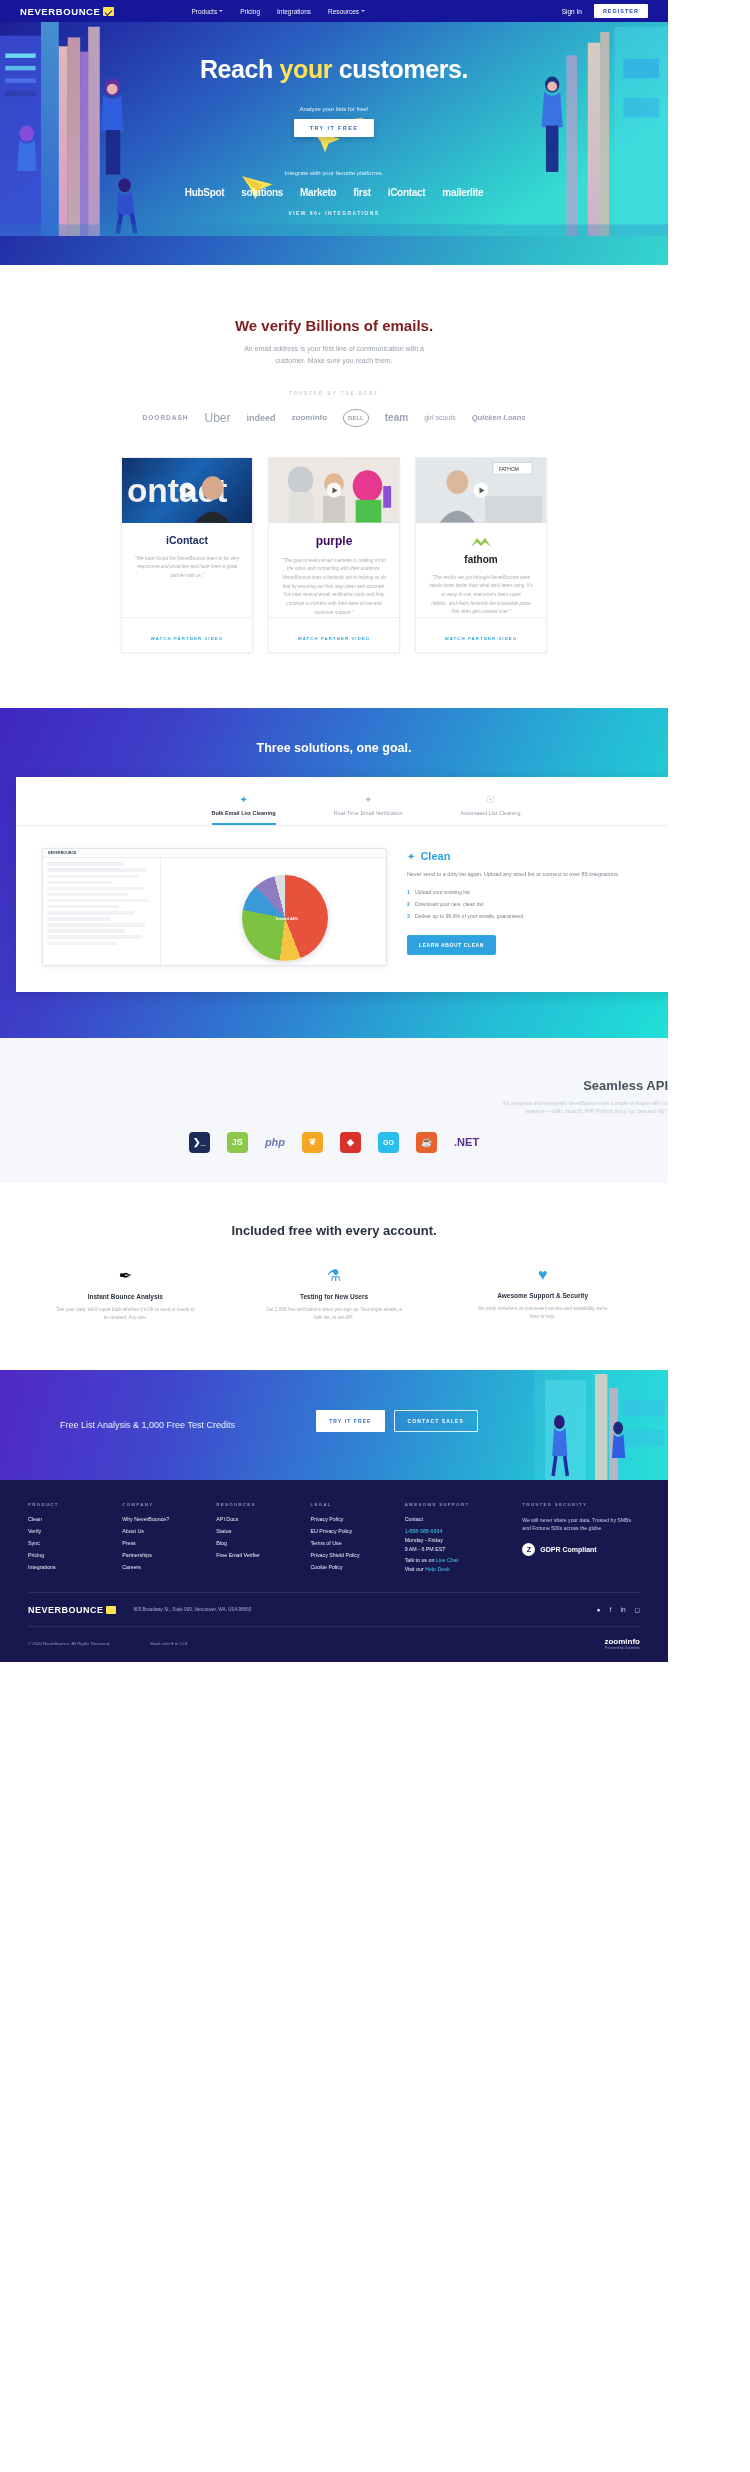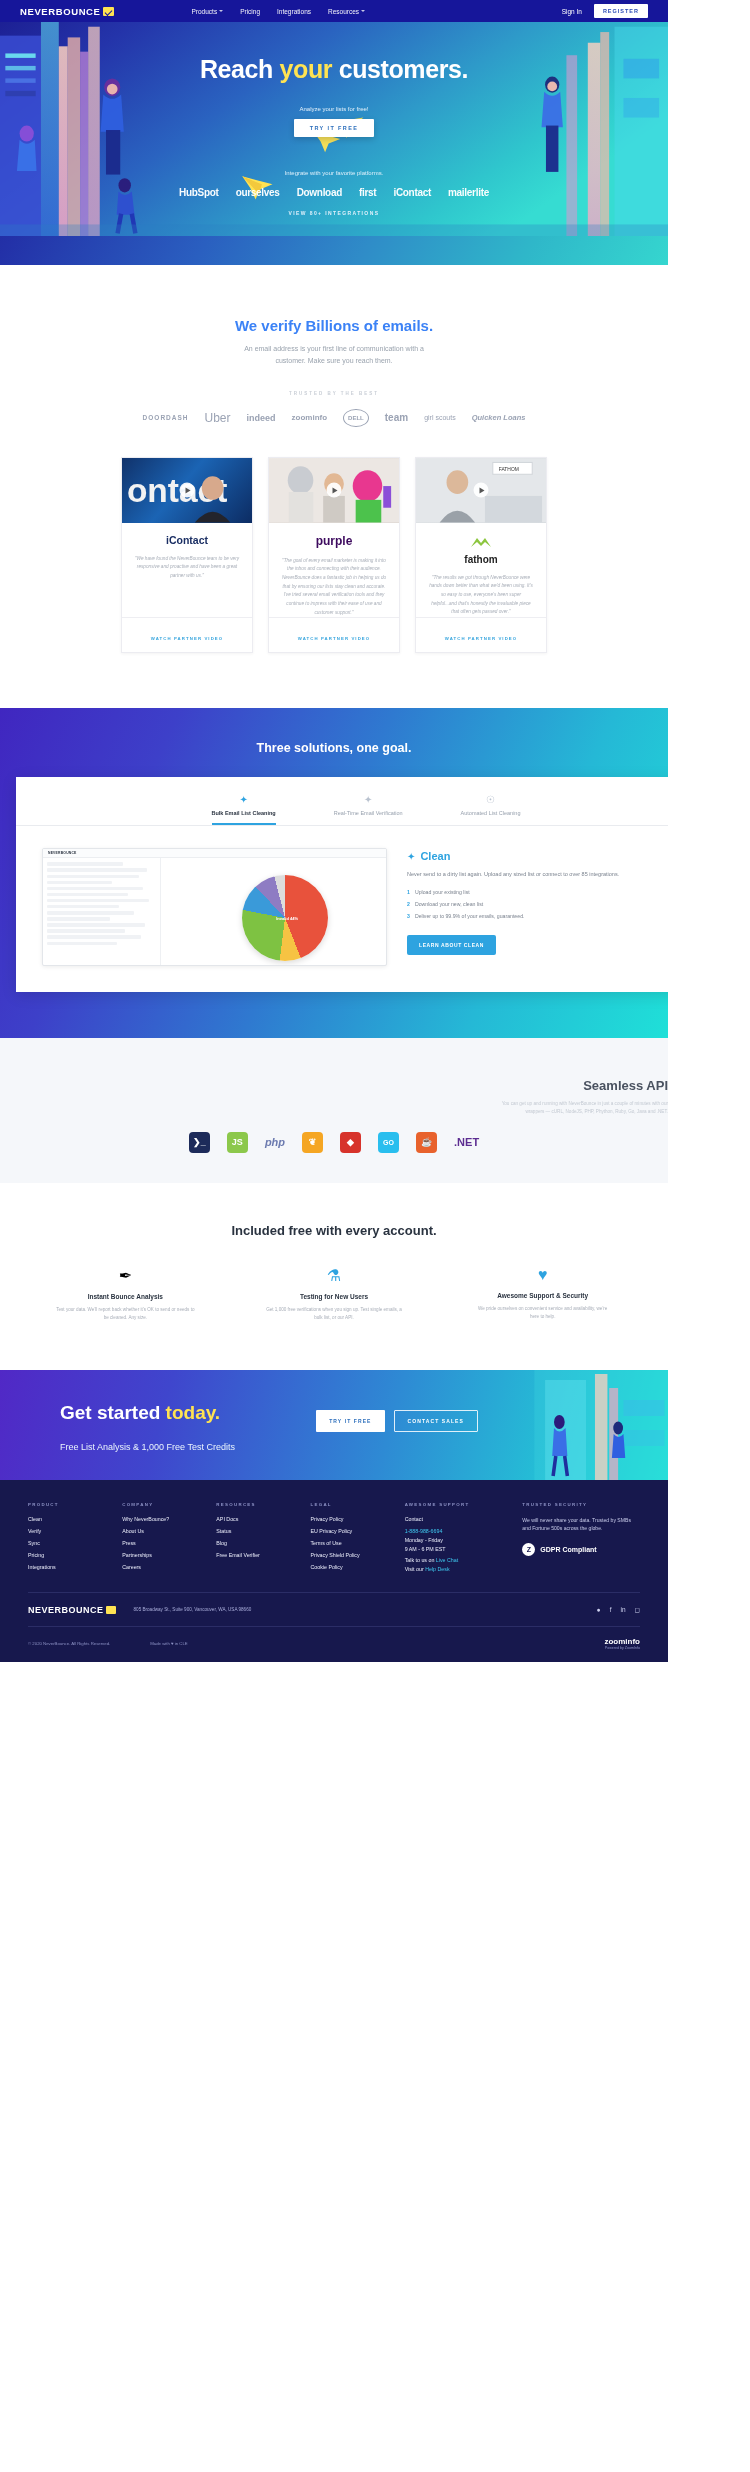--- a/index.html
+++ b/index.html
@@ -26,21 +26,21 @@
   .hero .sub{text-align:center;color:#d2e6f8;font-size:7.5px;line-height:1.65;margin-top:8px}
   .hero .analyze{text-align:center;color:#e4f1fb;font-size:6px;margin-top:22px}
   .tryfree{display:block;margin:7px auto 0;background:#fff;color:#2d6fbc;font-size:5.5px;letter-spacing:1.4px;font-weight:700;padding:6px 16px;border:none;border-radius:1px;cursor:pointer;box-shadow:0 2px 6px rgba(0,0,0,.18)}
   .integ-label{text-align:center;color:#dff0fb;font-size:6px;margin-top:33px}
   .logorow{display:flex;justify-content:center;align-items:center;gap:17px;margin-top:11px;flex-wrap:nowrap}
   .logorow span{color:#fff;font-weight:700;font-size:10px;white-space:nowrap;letter-spacing:-.3px;opacity:.97}
   .viewinteg{display:block;text-align:center;color:#dff0fb;font-size:5px;letter-spacing:1.4px;font-weight:700;margin-top:12px;text-decoration:none}
 
   
   .verify{background:#fff;padding:52px 0 0;text-align:center}
-  .verify h2{font-size:15px;color:#3b82f6;font-weight:700}
+  .verify h2{font-size:15px;color:#7f1d1d;font-weight:700}
   .verify p{font-size:7px;color:#9aa3ae;line-height:1.75;margin-top:9px}
   .trusted{font-size:4.5px;letter-spacing:2px;color:#c9ced6;margin-top:23px;font-weight:700}
   .brandrow{display:flex;justify-content:center;align-items:center;gap:16px;margin-top:13px}
   .brandrow span{color:#9ba3b4;font-weight:700;font-size:9px;white-space:nowrap}
 
   
   .cards{display:flex;gap:15px;justify-content:center;padding:30px 25px 55px}
   .card{width:132px;background:#fff;border:1px solid #ececf1;box-shadow:0 1px 3px rgba(0,0,0,.05);display:flex;flex-direction:column}
   .thumb{height:65px;position:relative;overflow:hidden}
   .t1{background:linear-gradient(130deg,#10326b,#1b64b4 45%,#0c2c63)}
@@ -246,22 +246,22 @@
       </div>
     </nav>
 
     <div class="ctr">
       <h1><span>Reach </span><em>your</em><span> customers.</span></h1>
       <div class="analyze">Analyze your lists for free!</div>
       <button class="tryfree">TRY IT FREE</button>
       <div class="integ-label">Integrate with your favorite platforms.</div>
       <div class="logorow">
         <span>HubSpot</span>
-        <span>ourselves</span>
-        <span>Download</span>
+        <span>solutions</span>
+        <span>Marketo</span>
         <span>first</span>
         <span>iContact</span>
         <span>mailerlite</span>
       </div>
       <a class="viewinteg" href="#">VIEW 80+ INTEGRATIONS</a>
     </div>
   </section>
 
   <section class="verify">
     <h2>We verify Billions of emails.</h2>
@@ -468,21 +468,20 @@
           <ellipse cx="628" cy="52" rx="6" ry="7" fill="#2b1b7a"></ellipse>
           <path d="M622 58 q6 7 13 0 l2 28h-17z" fill="#3a6fe6"></path>
           <path d="M624 86 l-3 20M634 86 l3 20" stroke="#1f2f9e" stroke-width="4"></path>
         </g>
       <g>
           <ellipse cx="694" cy="58" rx="5.5" ry="6.5" fill="#1e2a7a"></ellipse>
           <path d="M689 64 q5.5 6 11 0 l2 24h-15z" fill="#2f5fe0"></path>
         </g>
     </svg>
     <div class="inner">
-      <h2><span>Get started </span><em>today.</em></h2>
       <p>Free List Analysis &amp; 1,000 Free Test Credits</p>
     </div>
     <div class="ctabtns">
       <button class="b-white">TRY IT FREE</button>
       <button class="b-ghost">CONTACT SALES</button>
     </div>
   </section>
 
   <footer class="footer">
     <div class="fcols">

